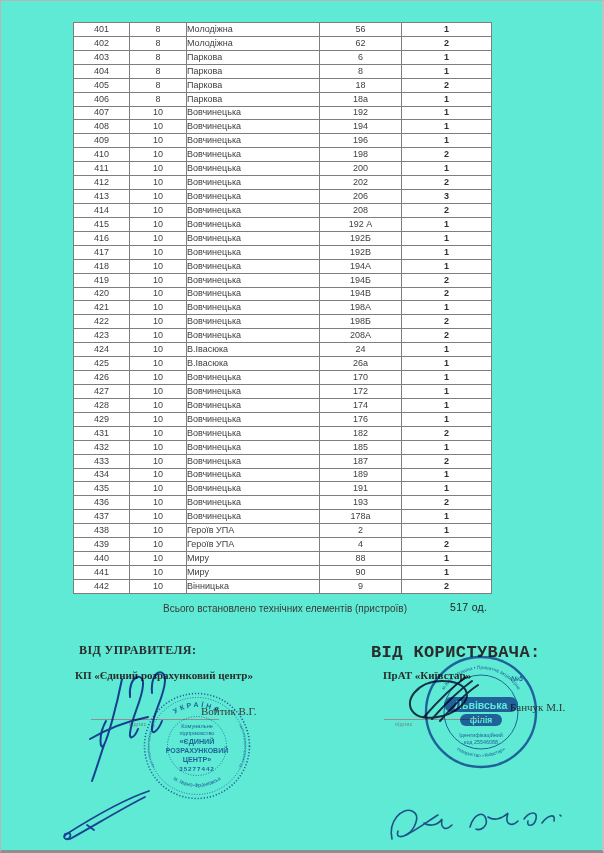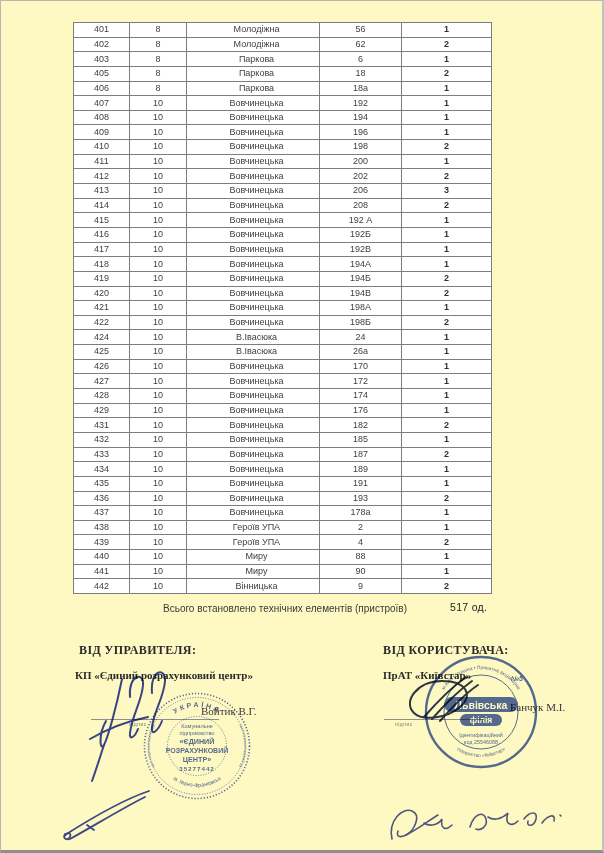--- a/index.html
+++ b/index.html
@@ -1,50 +1,50 @@
 <!DOCTYPE html>
 <html><head>
 <meta charset="utf-8">
 <style>
   html,body{margin:0;padding:0;background:#e9e9e9;}
   .page{
     position:relative;
     width:604px;height:853px;
     box-sizing:border-box;
-    background:#fef9c3;
+    background:#5eead4;
     border:1px solid #b6b6b6;
     border-right:2px solid #c2c2c2;
     border-bottom:3px solid #8f8f8f;
     overflow:hidden;
     font-family:"Liberation Sans",sans-serif;
     color:#3d3d3d;
   }
   
   table.devices{
     position:absolute;left:72px;top:21px;
     width:418px;height:572px;
     border-collapse:collapse;table-layout:fixed;
     font-size:9px;line-height:1;color:#3e3e3e;
     background:#fff;
   }
   table.devices td{
     border:1px solid #7e7e7e;
     text-align:center;padding:0;overflow:hidden;
     white-space:nowrap;
   }
-  table.devices td.c2{text-align:center;padding-left:7px;}
+  table.devices td.c2{text-align:left;}
   table.devices td.c4{font-weight:bold;color:#303030;}
   col.w0{width:56px}col.w1{width:57px}col.w2{width:133px}col.w3{width:82px}col.w4{width:90px}
   
   .summary-label{position:absolute;left:162px;top:602px;font-size:10px;color:#3a3a3a;}
   .summary-value{position:absolute;left:421px;top:600px;font-size:10.5px;font-weight:normal;color:#232323;letter-spacing:.3px;margin-left:28px;}
   
   .serif-b{font-family:"Liberation Serif",serif;font-weight:bold;color:#2b2b2b;position:absolute;white-space:nowrap;}
   .heading-left{left:78px;top:642px;font-size:12px;letter-spacing:.4px;}
-  .heading-right{left:382px;top:642px;font-size:12px;letter-spacing:.4px;}
+  .heading-right{left:370px;top:642px;font-size:17px;letter-spacing:.4px;font-family:Liberation Mono, monospace;}
   .company-left{left:74px;top:668px;font-size:11px;}
   .company-right{left:382px;top:668px;font-size:11px;}
   .sig-line{position:absolute;border-top:1px solid #8f8f8f;height:0;}
   .sig-line.left{left:90px;top:718px;width:128px;}
   .sig-line.right{left:383px;top:718px;width:100px;}
   .sig-caption{position:absolute;font-size:5px;color:#777;letter-spacing:.5px;}
   .sig-caption.left{left:128px;top:720px;}
   .sig-caption.right{left:394px;top:720px;}
   .printed-name{position:absolute;font-family:"Liberation Serif",serif;font-size:11px;color:#38383a;white-space:nowrap;z-index:1;text-align:center;}
   .printed-name.left{left:200px;top:704px;}
@@ -88,20 +88,27 @@
           <td class="c4">2</td>
         </tr>
         <tr>
           <td class="c0">403</td>
           <td class="c1">8</td>
           <td class="c2">Паркова</td>
           <td class="c3">6</td>
           <td class="c4">1</td>
         </tr>
         <tr>
+          <td class="c0">404</td>
+          <td class="c1">8</td>
+          <td class="c2">Паркова</td>
+          <td class="c3">8</td>
+          <td class="c4">1</td>
+        </tr>
+        <tr>
           <td class="c0">405</td>
           <td class="c1">8</td>
           <td class="c2">Паркова</td>
           <td class="c3">18</td>
           <td class="c4">2</td>
         </tr>
         <tr>
           <td class="c0">406</td>
           <td class="c1">8</td>
           <td class="c2">Паркова</td>
@@ -211,20 +218,27 @@
           <td class="c1">10</td>
           <td class="c2">Вовчинецька</td>
           <td class="c3">198А</td>
           <td class="c4">1</td>
         </tr>
         <tr>
           <td class="c0">422</td>
           <td class="c1">10</td>
           <td class="c2">Вовчинецька</td>
           <td class="c3">198Б</td>
+          <td class="c4">2</td>
+        </tr>
+        <tr>
+          <td class="c0">423</td>
+          <td class="c1">10</td>
+          <td class="c2">Вовчинецька</td>
+          <td class="c3">208А</td>
           <td class="c4">2</td>
         </tr>
         <tr>
           <td class="c0">424</td>
           <td class="c1">10</td>
           <td class="c2">В.Івасюка</td>
           <td class="c3">24</td>
           <td class="c4">1</td>
         </tr>
         <tr>

